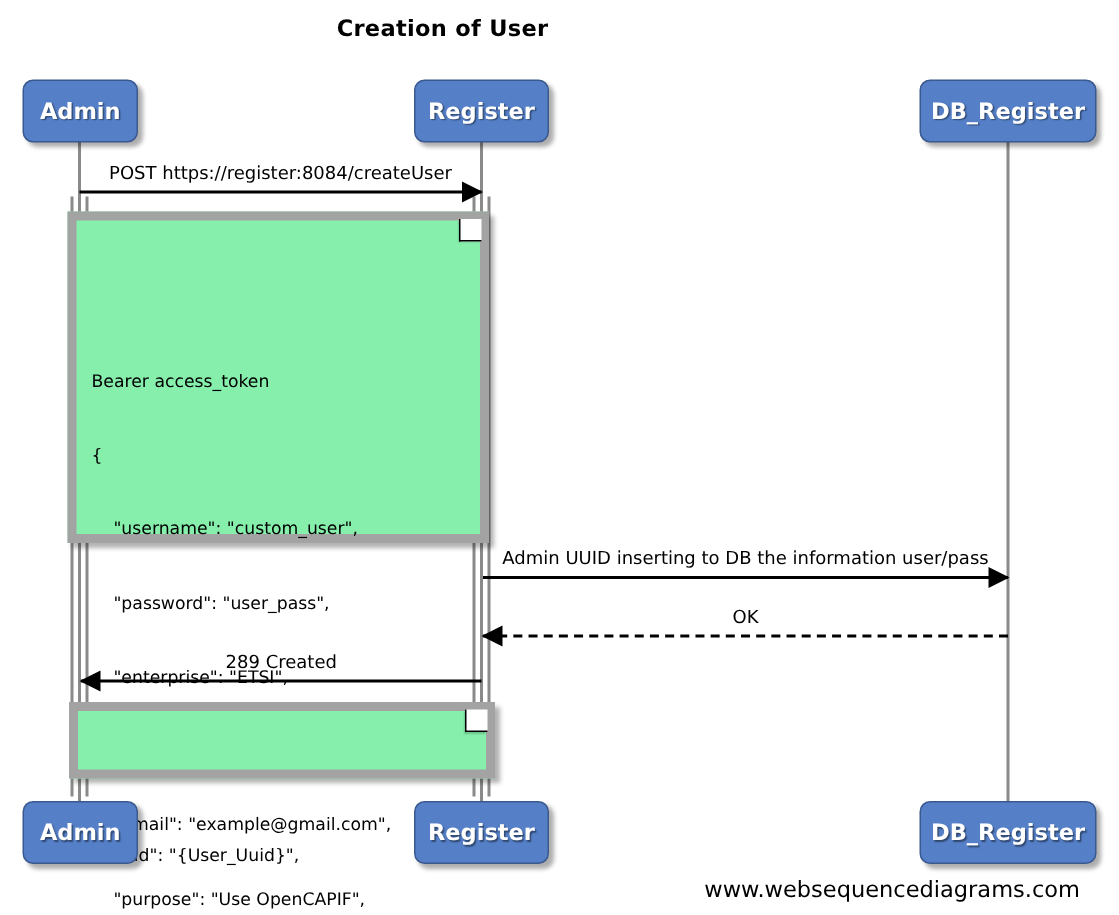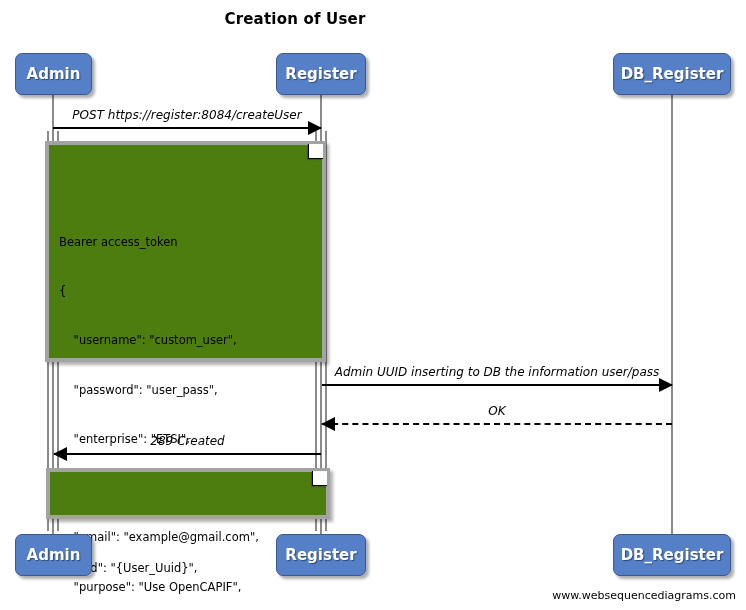--- a/index.html
+++ b/index.html
@@ -75,53 +75,52 @@
     left:-1px;
     border-right:14px solid #000000;
   }
   .msg .label{
     position:absolute;
     left:0;width:100%;
     top:-19px;
     text-align:center;
     font-size:12px;color:#000000;
     white-space:nowrap;
-    font-style:italic;
   }
 
   
   .note{
     position:absolute;
-    background:#4d7c0f;
-    border:4px solid #a3a3a3;
+    background:#86efac;
+    border:6px solid #a3a3a3;
     box-shadow:3px 3px 3px rgba(0,0,0,0.30);
     box-sizing:border-box;
     font-size:11.5px;
     color:#000000;
     line-height:16.4px;
-    padding:7px 10px 7px 10px;
+    padding:17px 10px 7px 10px;
     white-space:pre;
   }
   .note .fold{
     position:absolute;
     top:-1px;right:-1px;
     width:14px;height:14px;
     background:#ffffff;
     border-left:1px solid #000000;
     border-bottom:1px solid #000000;
     box-shadow:-1px 1px 1px rgba(0,0,0,0.22);
   }
   .note-lines{position:relative;}
   .note-line{display:block;white-space:pre;}
 
   
   .watermark{
     position:absolute;
-    right:10px;bottom:8px;
-    font-size:11px;
+    right:26px;bottom:8px;
+    font-size:15px;
     color:#000000;
     white-space:nowrap;
   }
 </style>
 </head>
 <body>
 
 <div id="canvas">
 
   <div class="diagram-title">Creation of User</div>

